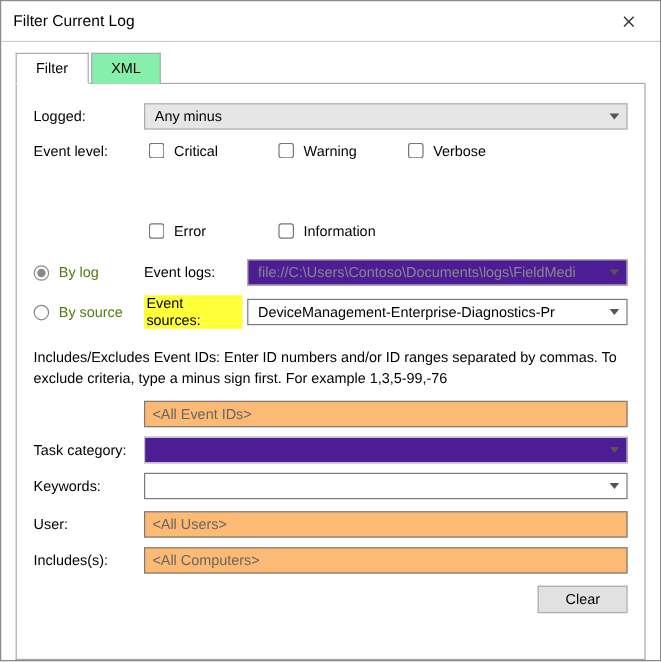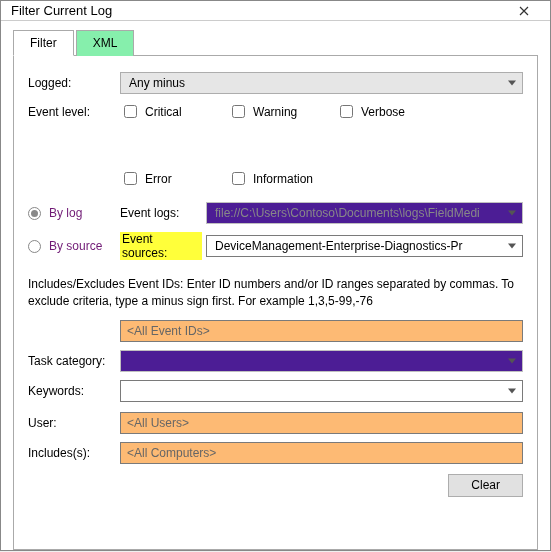--- a/index.html
+++ b/index.html
@@ -1,29 +1,29 @@
 <!DOCTYPE html>
 <html><head>
 <meta charset="utf-8">
 <style>
 * { box-sizing: border-box; font-family: "Segoe UI", Tahoma, sans-serif; font-size: 12px; }
 body { margin: 0; background: #f0f0f0; width: 551px; height: 552px; overflow: hidden; }
 .dialog { width: 551px; height: 551px; background: #fff; border: 1px solid #888; display: flex; flex-direction: column; }
-.titlebar { display: flex; align-items: center; height: 20px; border-bottom: 1px solid #ccc; padding: 0 6px 0 10px; }
+.titlebar { display: flex; align-items: center; height: 34px; border-bottom: 1px solid #ccc; padding: 0 6px 0 10px; }
 .titlebar .title { flex: 1; font-size: 13px; }
 .titlebar .close { width: 40px; height: 30px; display: flex; align-items: center; justify-content: center; cursor: pointer; }
 .body { flex: 1; padding: 8px 12px 0 12px; display: flex; flex-direction: column; }
 .tabs { display: flex; border-bottom: 1px solid #aaa; }
 .tab { padding: 5px 16px; border: 1px solid #aaa; border-bottom: none; margin-right: 2px; cursor: pointer; position: relative; top: 1px; background: #86efac; }
 .tab.active { background: #fff; border-bottom: 1px solid #fff; }
 .panel { border: 1px solid #aaa; border-top: none; flex: 1; padding: 16px 14px 28px 14px; color: #000; }
 .row { display: flex; align-items: center; margin-bottom: 8px; min-height: 22px; }
 .lbl { width: 92px; flex-shrink: 0; }
 .lbl.top { align-self: flex-start; padding-top: 3px; }
-.disabled { color: #701a75; }
+.disabled { color: #4d7c0f; }
 .ddl { flex: 1; background: #e6e6e6; border: 1px solid #adadad; height: 22px; display: flex; align-items: center; padding: 0 22px 0 8px; position: relative; }
 .ddl.light { background: #fff; border: 1px solid #7a7a7a; }
 .ddl.dis { background: #4c1d95; color: #888; border: 1px solid #c0c0c0; }
 .ddl::after { content: ""; position: absolute; right: 6px; top: 50%; width: 0; height: 0; border-left: 4px solid transparent; border-right: 4px solid transparent; border-top: 5px solid #555; transform: translateY(-50%); }
 .ddl .ddlval { white-space: nowrap; overflow: hidden; text-overflow: clip; width: 100%; }
 .checks { display: flex; flex-wrap: wrap; gap: 24px 22px; }
 .check { display: flex; align-items: center; gap: 5px; min-width: 86px; }
 .check input[type=checkbox] { width: 13px; height: 13px; }
 .radio { width: 13px; height: 13px; border: 1px solid #888; border-radius: 50%; margin-right: 8px; flex-shrink: 0; position: relative; }
 .radio.checked::after { content: ""; position: absolute; width: 7px; height: 7px; background: #888; border-radius: 50%; top: 2px; left: 2px; }

